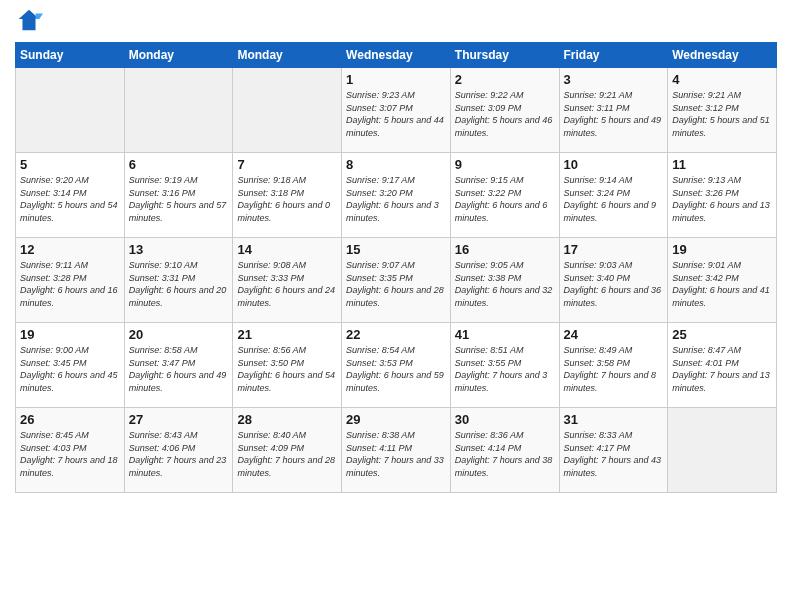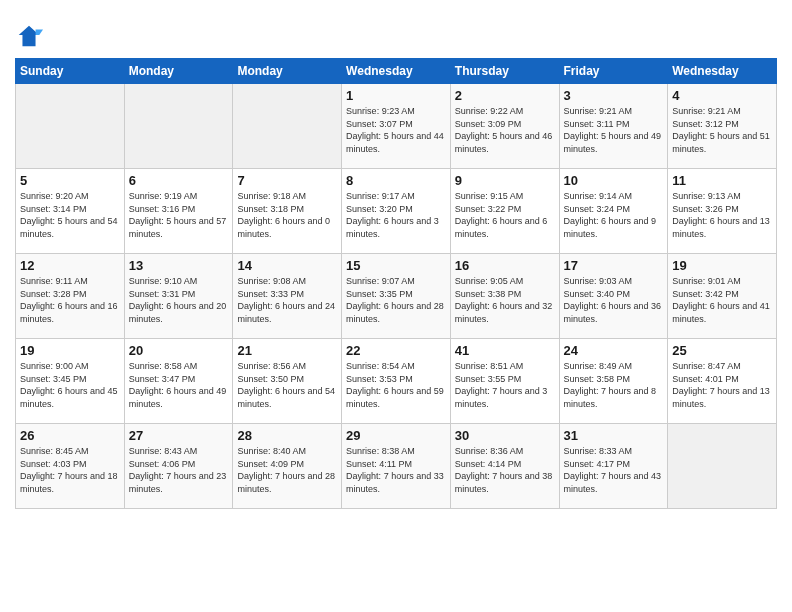--- a/index.html
+++ b/index.html
@@ -5,21 +5,21 @@
     * { box-sizing: border-box; margin: 0; padding: 0; }
     body {
       font-family: Arial, sans-serif;
       background: #fff;
       width: 792px;
       height: 612px;
       overflow: hidden;
     }
     .container {
       width: 792px;
-      padding: 22px 15px 10px 15px;
+      padding: 6px 15px 10px 15px;
     }
     .header-area {
       display: flex;
       justify-content: space-between;
       align-items: flex-start;
       margin-bottom: 8px;
     }
     .logo {
       display: flex;
       align-items: center;
@@ -87,20 +87,21 @@
     .day-number {
       font-size: 13px;
       font-weight: bold;
       color: #1a1a1a;
       margin-bottom: 2px;
     }
     .day-info {
       font-size: 9px;
       color: #333;
       line-height: 1.4;
+      font-style: italic;
     }
     .empty-cell {
       background-color: #f0f0f0 !important;
     }
   </style>
 </head>
 <body>
 
 <div class="container">
   <div class="header-area">

